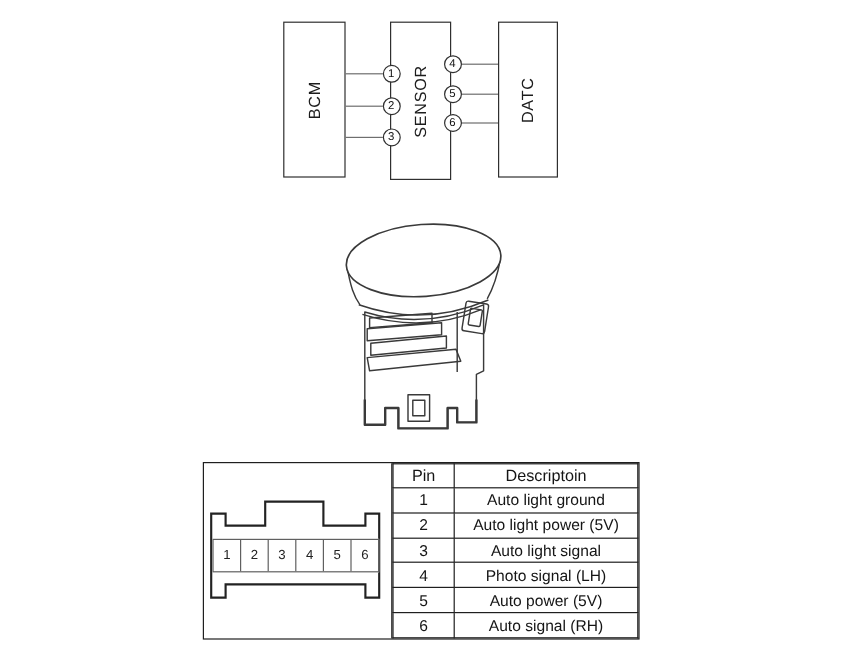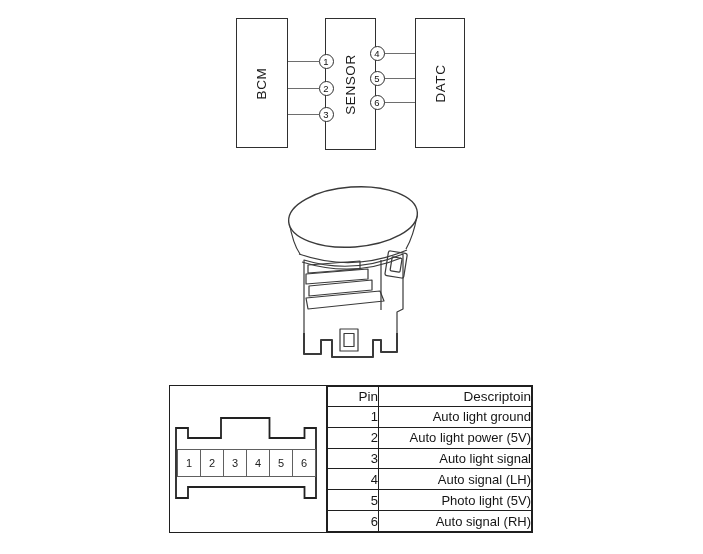--- a/index.html
+++ b/index.html
@@ -114,21 +114,21 @@
   .pin-cell:last-child { border-right: none; }
 
   table.pinout-table {
     flex: 1;
     border-collapse: collapse;
     table-layout: fixed;
     height: 100%;
   }
   table.pinout-table th, table.pinout-table td {
     border: 1.4px solid #1f1f1f;
-    text-align: right;
+    text-align: center;
     vertical-align: middle;
     padding: 0;
     font-weight: normal;
     font-size: 13px;
     color: #151515;
   }
   table.pinout-table th { height: 18px; font-size: 13.5px; }
   table.pinout-table td { height: 19px; }
   col.pin-col { width: 51px; }
 </style>
@@ -227,25 +227,25 @@
       <tr>
         <td>2</td>
         <td>Auto light power (5V)</td>
       </tr>
       <tr>
         <td>3</td>
         <td>Auto light signal</td>
       </tr>
       <tr>
         <td>4</td>
-        <td>Auto signal (LH)</td>
+        <td>Photo signal (LH)</td>
       </tr>
       <tr>
         <td>5</td>
-        <td>Photo light (5V)</td>
+        <td>Auto power (5V)</td>
       </tr>
       <tr>
         <td>6</td>
         <td>Auto signal (RH)</td>
       </tr>
     </tbody>
       </table>
   </section>
 
 </div>

